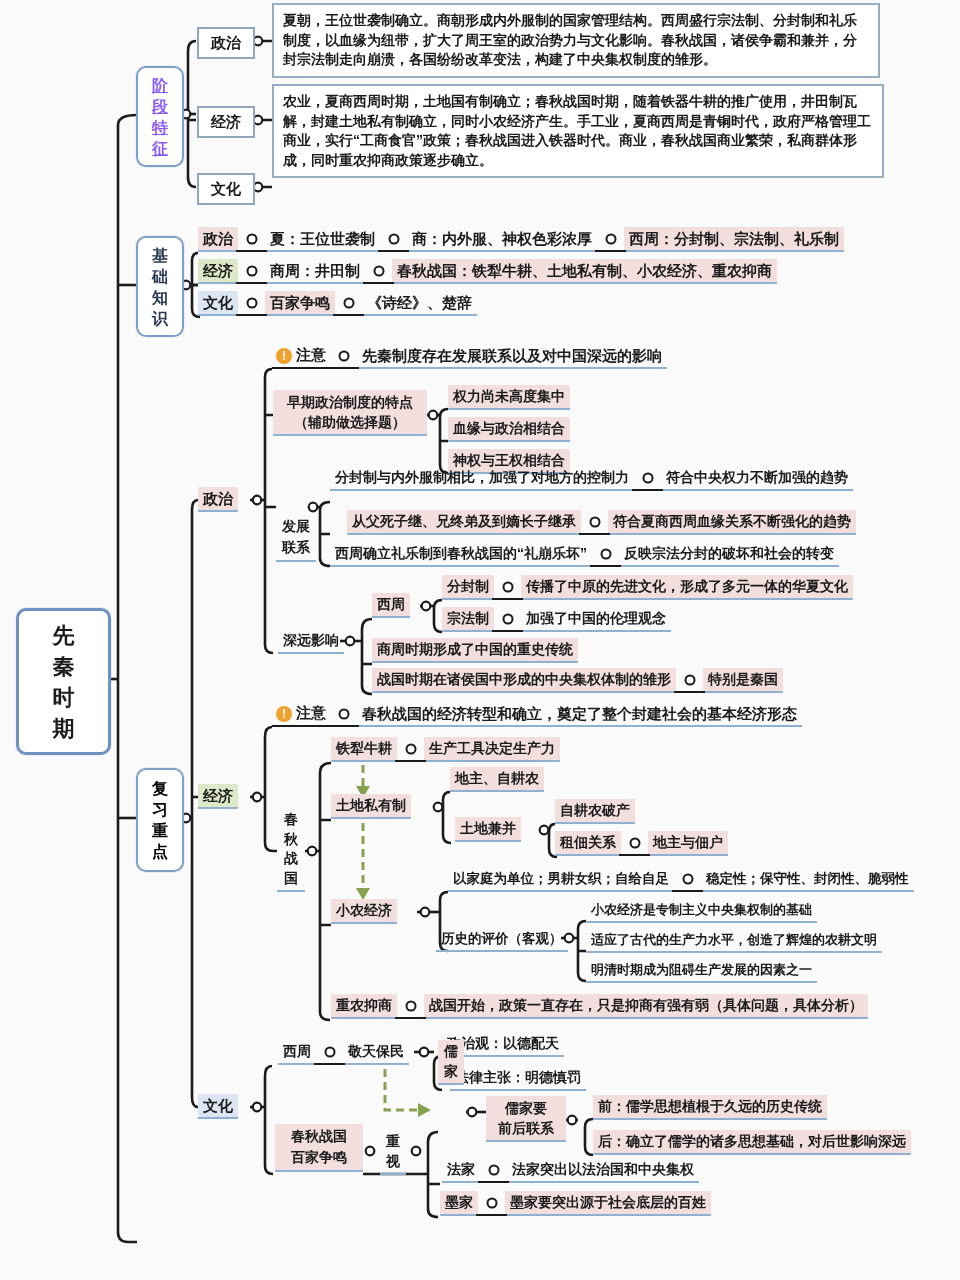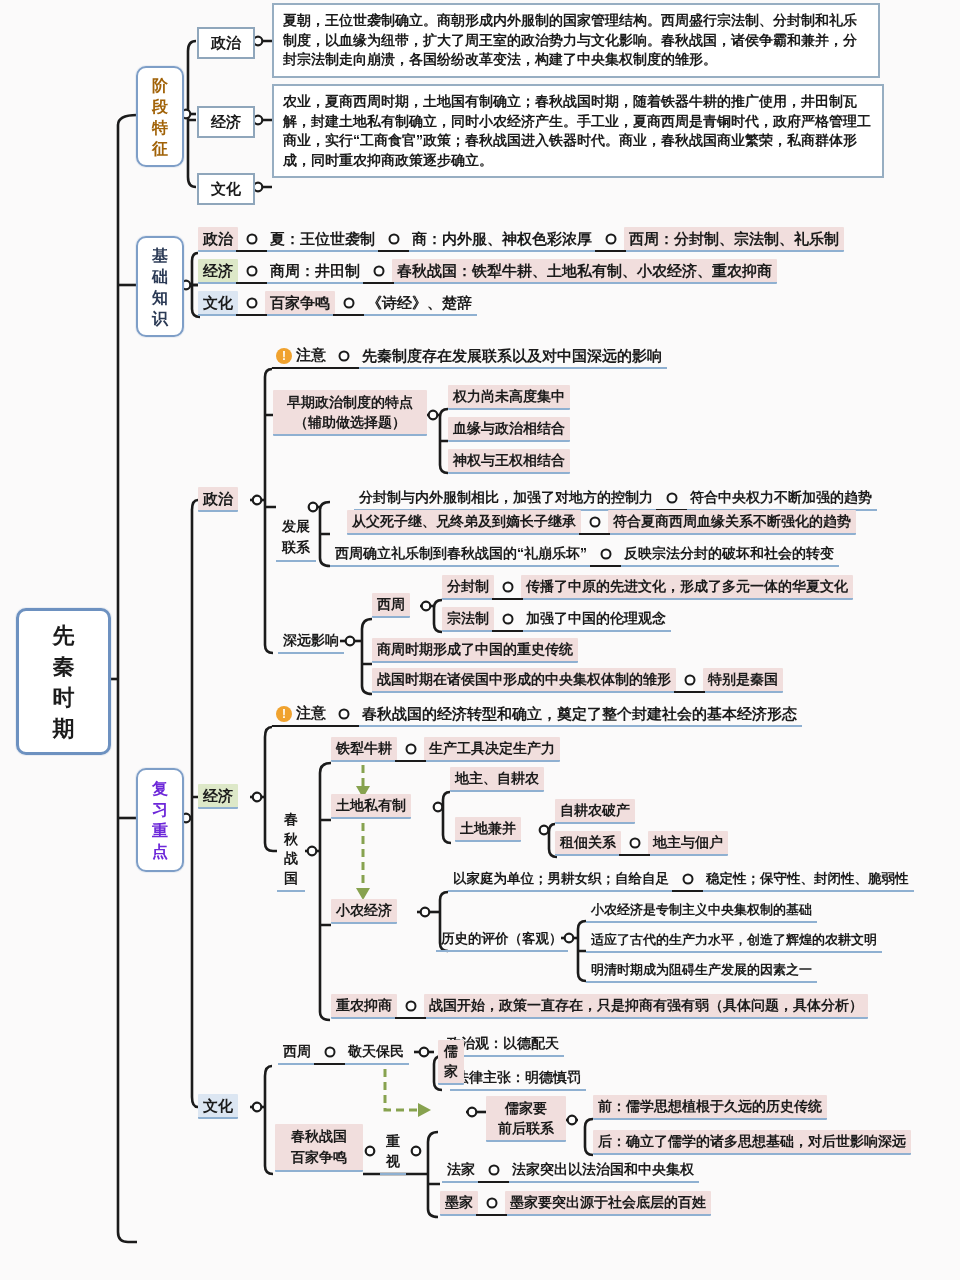--- a/index.html
+++ b/index.html
@@ -34,22 +34,22 @@
   
   .row{position:absolute;display:flex;align-items:flex-end;z-index:1;}
   .conn{position:relative;align-self:stretch;min-width:27px;}
   .conn::after{content:"";position:absolute;left:-2px;right:-2px;bottom:0;border-bottom:2.6px solid #1b1b1b;}
   .conn::before{content:"";position:absolute;left:50%;top:46%;transform:translate(-50%,-50%);
                 width:7px;height:7px;background:#fff;border:2.2px solid #1b1b1b;border-radius:50%;z-index:2;}
   .note{display:inline-flex;align-items:center;gap:4px;font-weight:bold;font-size:15px;
         padding:2px 4px;border-bottom:2.6px solid #1b1b1b;}
   .bang{width:16px;height:16px;border-radius:50%;background:#f0a22e;color:#fff;display:inline-flex;
         align-items:center;justify-content:center;font-size:12px;font-weight:bold;flex:0 0 16px;}
-  .orange{color:#a16207;}
-  .red{color:#6d28d9;}
+  .orange{color:#8b5cf6;text-decoration:underline;}
+  .red{color:#000000;}
   .navy{color:#2b3a55;}
 </style>
 </head>
 <body>
 
 <div class="canvas">
 
   <svg class="wires" width="960" height="1280" viewBox="0 0 960 1280">
     <g fill="none" stroke="#1b1b1b" stroke-width="2.6">
 
@@ -195,21 +195,21 @@
     </span>
     <span class="conn"></span>
     <span class="t lg">先秦制度存在发展联系以及对中国深远的影响</span>
   </div>
   <div class="nd chip pink two" style="left:273px;top:390px;width:144px;">早期政治制度的特点
 （辅助做选择题）</div>
   <div class="nd chip pink" style="left:448px;top:385px;">权力尚未高度集中</div>
   <div class="nd chip pink" style="left:448px;top:417px;">血缘与政治相结合</div>
   <div class="nd chip pink" style="left:448px;top:449px;">神权与王权相结合</div>
   <div class="nd t vert" style="left:276px;top:484px;width:32px;line-height:21px;margin-top:30px;">发展联系</div>
-  <div class="row" style="left:330px;top:486px;margin-left:24px;">
+  <div class="row" style="left:330px;top:466px;">
     <span class="t">分封制与内外服制相比，加强了对地方的控制力</span>
     <span class="conn"></span>
     <span class="t">符合中央权力不断加强的趋势</span>
   </div>
   <div class="row" style="left:330px;top:510px;padding-left:17px;">
     <span class="chip pink">从父死子继、兄终弟及到嫡长子继承</span>
     <span class="conn"></span>
     <span class="chip pink">符合夏商西周血缘关系不断强化的趋势</span>
   </div>
   <div class="row" style="left:330px;top:542px;">

